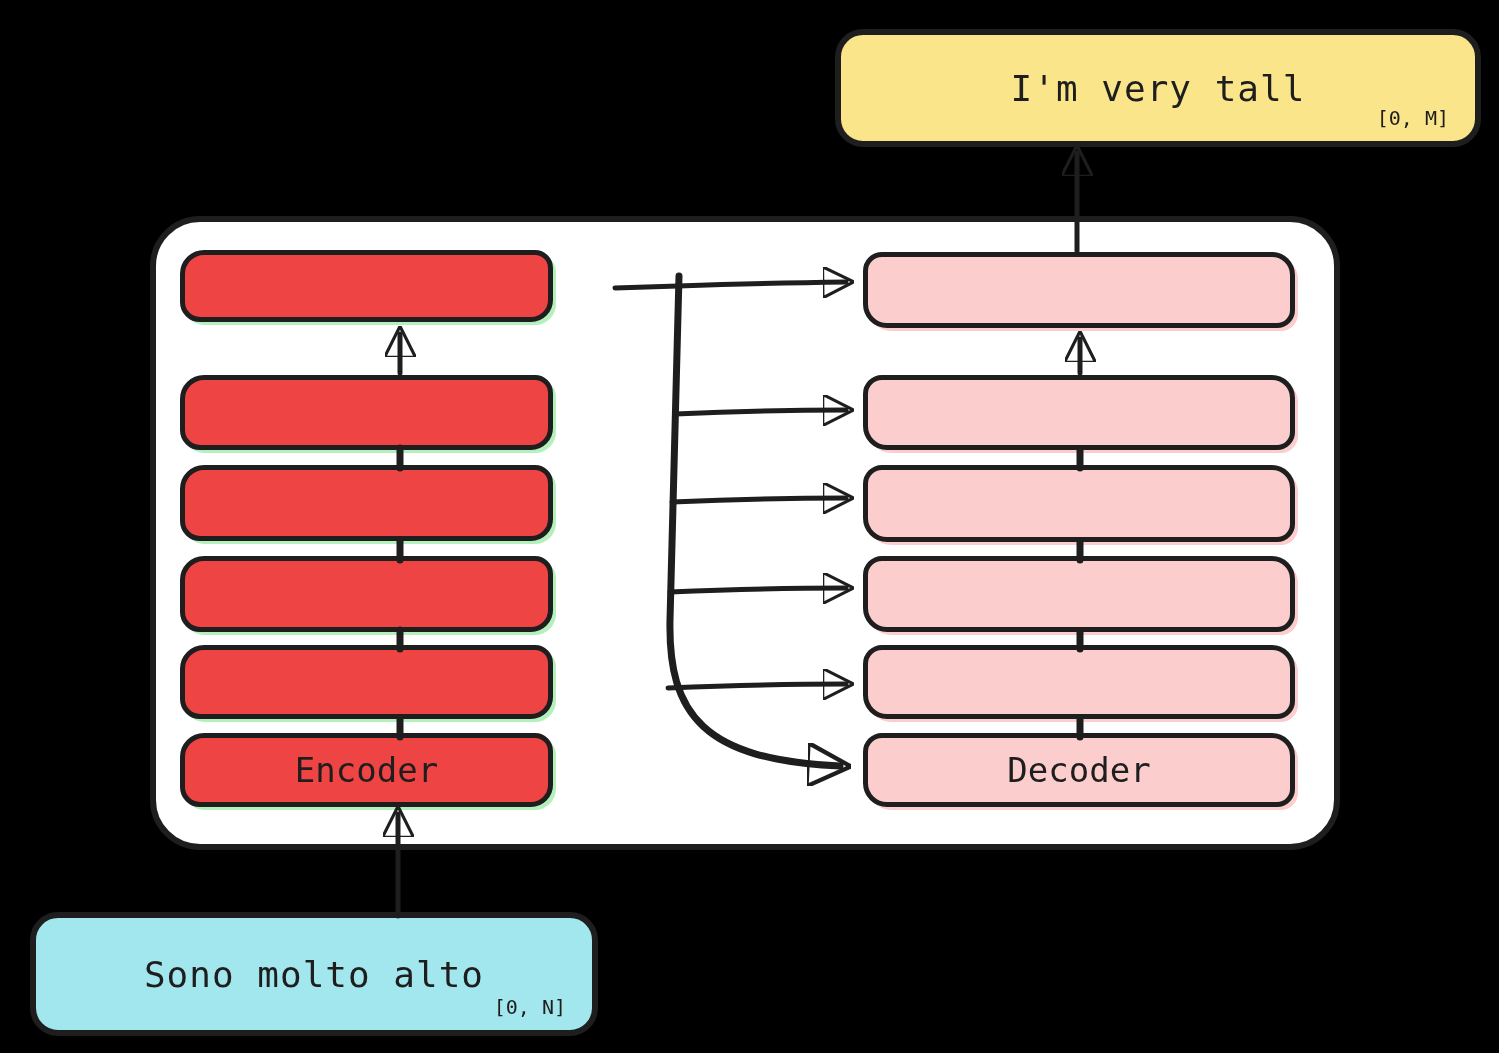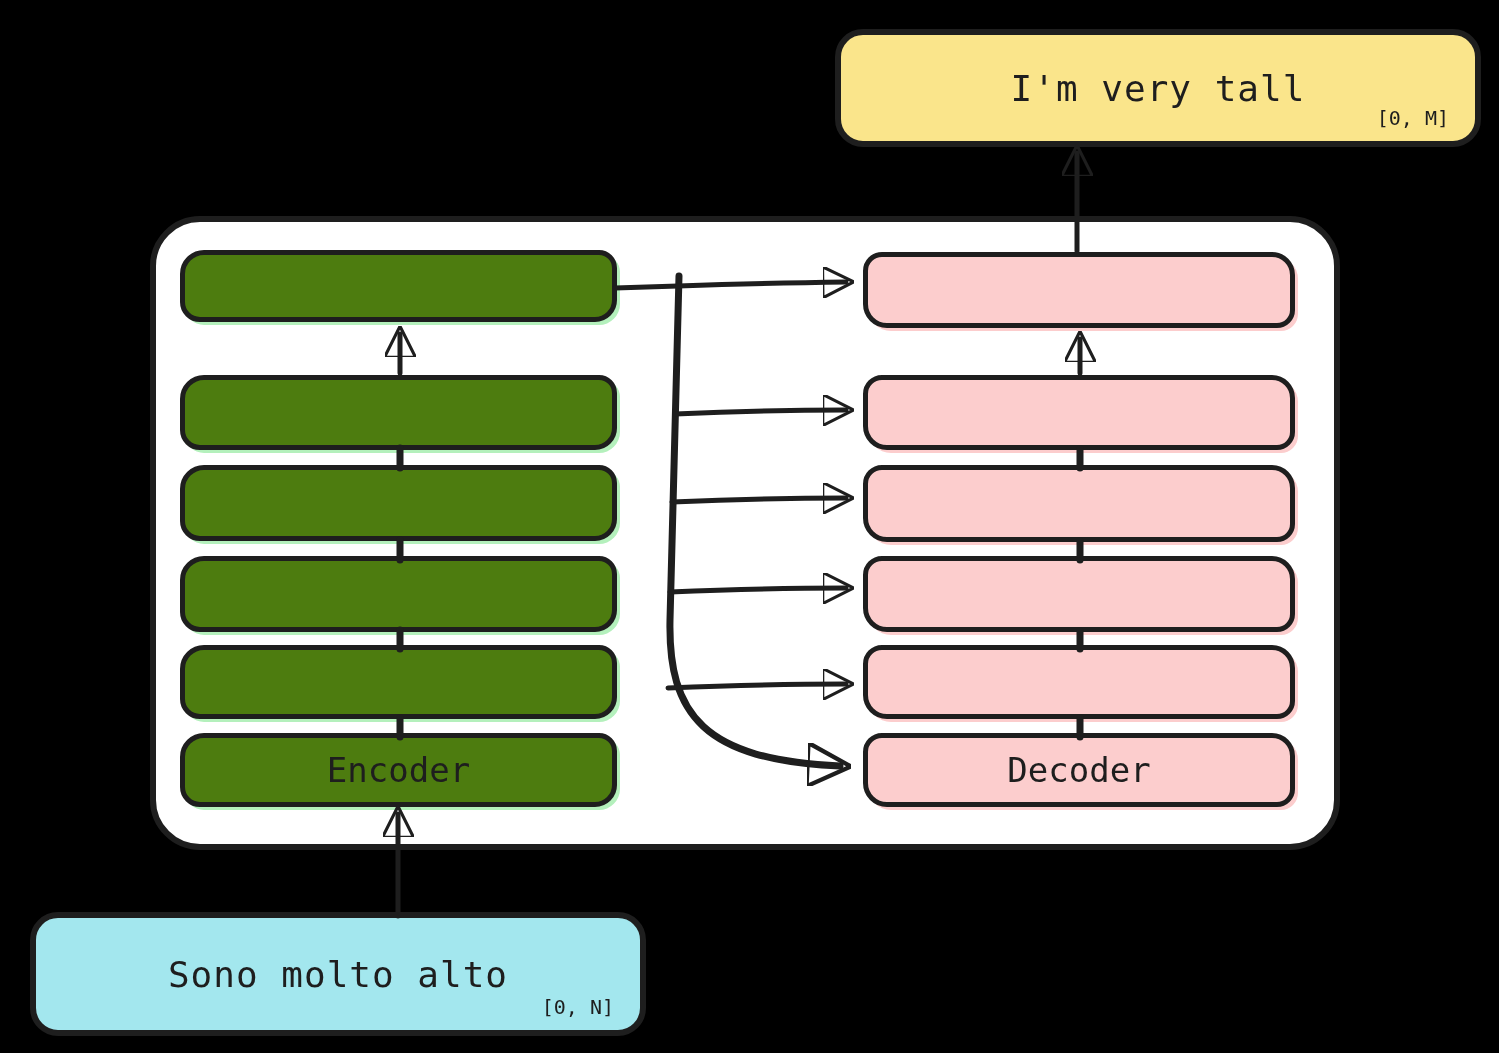--- a/index.html
+++ b/index.html
@@ -9,37 +9,37 @@
     font-family:"DejaVu Sans Mono", monospace; color:#1e1e1e;
   }
   .absbox { position:absolute; box-sizing:border-box; }
   
   .io-box {
     border:6px solid #1e1e1e; border-radius:28px;
     display:flex; align-items:center; justify-content:center;
     z-index:3;
   }
   .output-box { left:835px; top:22px; width:646px; height:118px; background:#fae58b;margin-top:7px; }
-  .input-box  { left:30px;  top:912px; width:616px; height:124px; background:#a3e7ee; }
+  .input-box  { left:30px;  top:912px; width:568px; height:124px; background:#a3e7ee; }
   .io-text { font-size:36px; letter-spacing:1px; white-space:pre; }
   .range-label { position:absolute; right:26px; bottom:11px; font-size:20px; }
   
   .container {
     left:150px; top:216px; width:1190px; height:634px;
     background:#ffffff; border:6px solid #1e1e1e; border-radius:50px;
     z-index:1;
   }
   
   .layer {
     position:absolute; box-sizing:border-box;
     border:5px solid #1e1e1e;
     display:flex; align-items:center; justify-content:center;
     z-index:2; font-size:34px;
   }
-  .green { left:180px; width:437px; background:#4d7c0f;
+  .green { left:180px; width:373px; background:#ef4444;
            border-radius:24px 18px 22px 20px; box-shadow:4px 4px 0 -1px #b4f0bc; }
   .pink  { left:863px; width:432px; background:#fccdcd;
            border-radius:19px 23px 18px 24px; box-shadow:4px 4px 0 -1px #fccdcd;text-align:right; }
   .g1 { top:250px; height:72px; }
   .g2 { top:375px; height:75px; }
   .g3 { top:465px; height:76px; }
   .g4 { top:556px; height:76px; }
   .g5 { top:645px; height:74px; }
   .g6 { top:733px; height:74px; }
   .p1 { top:252px; height:76px; }

